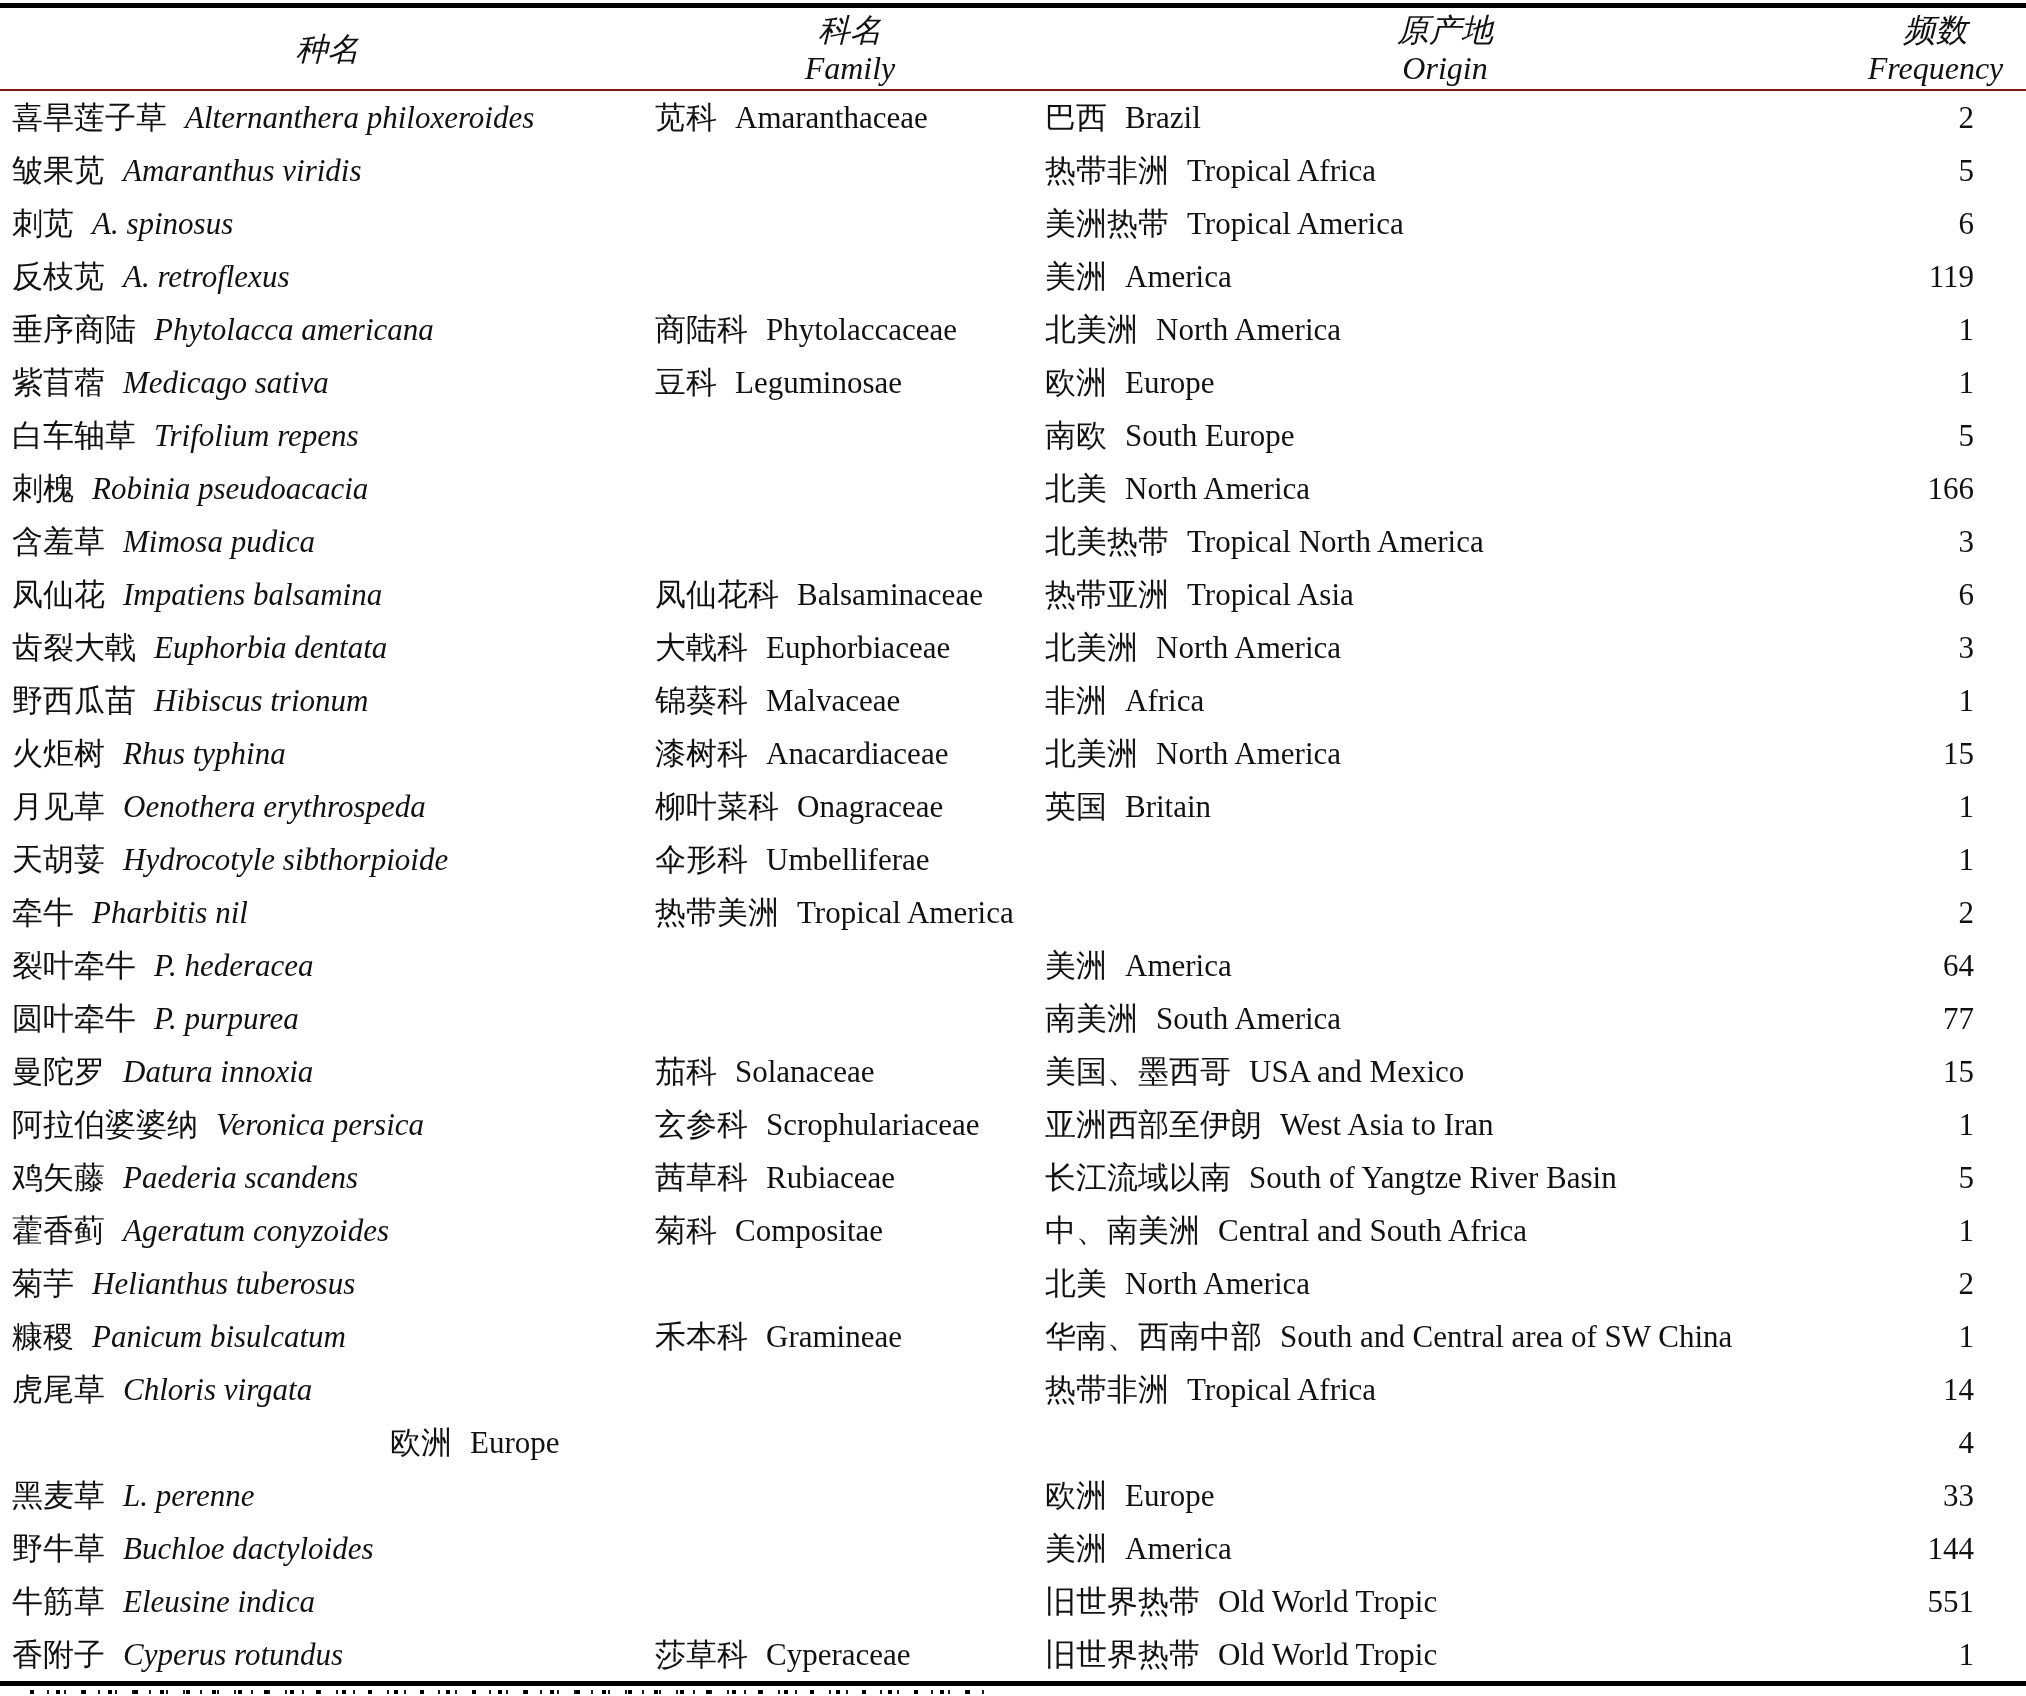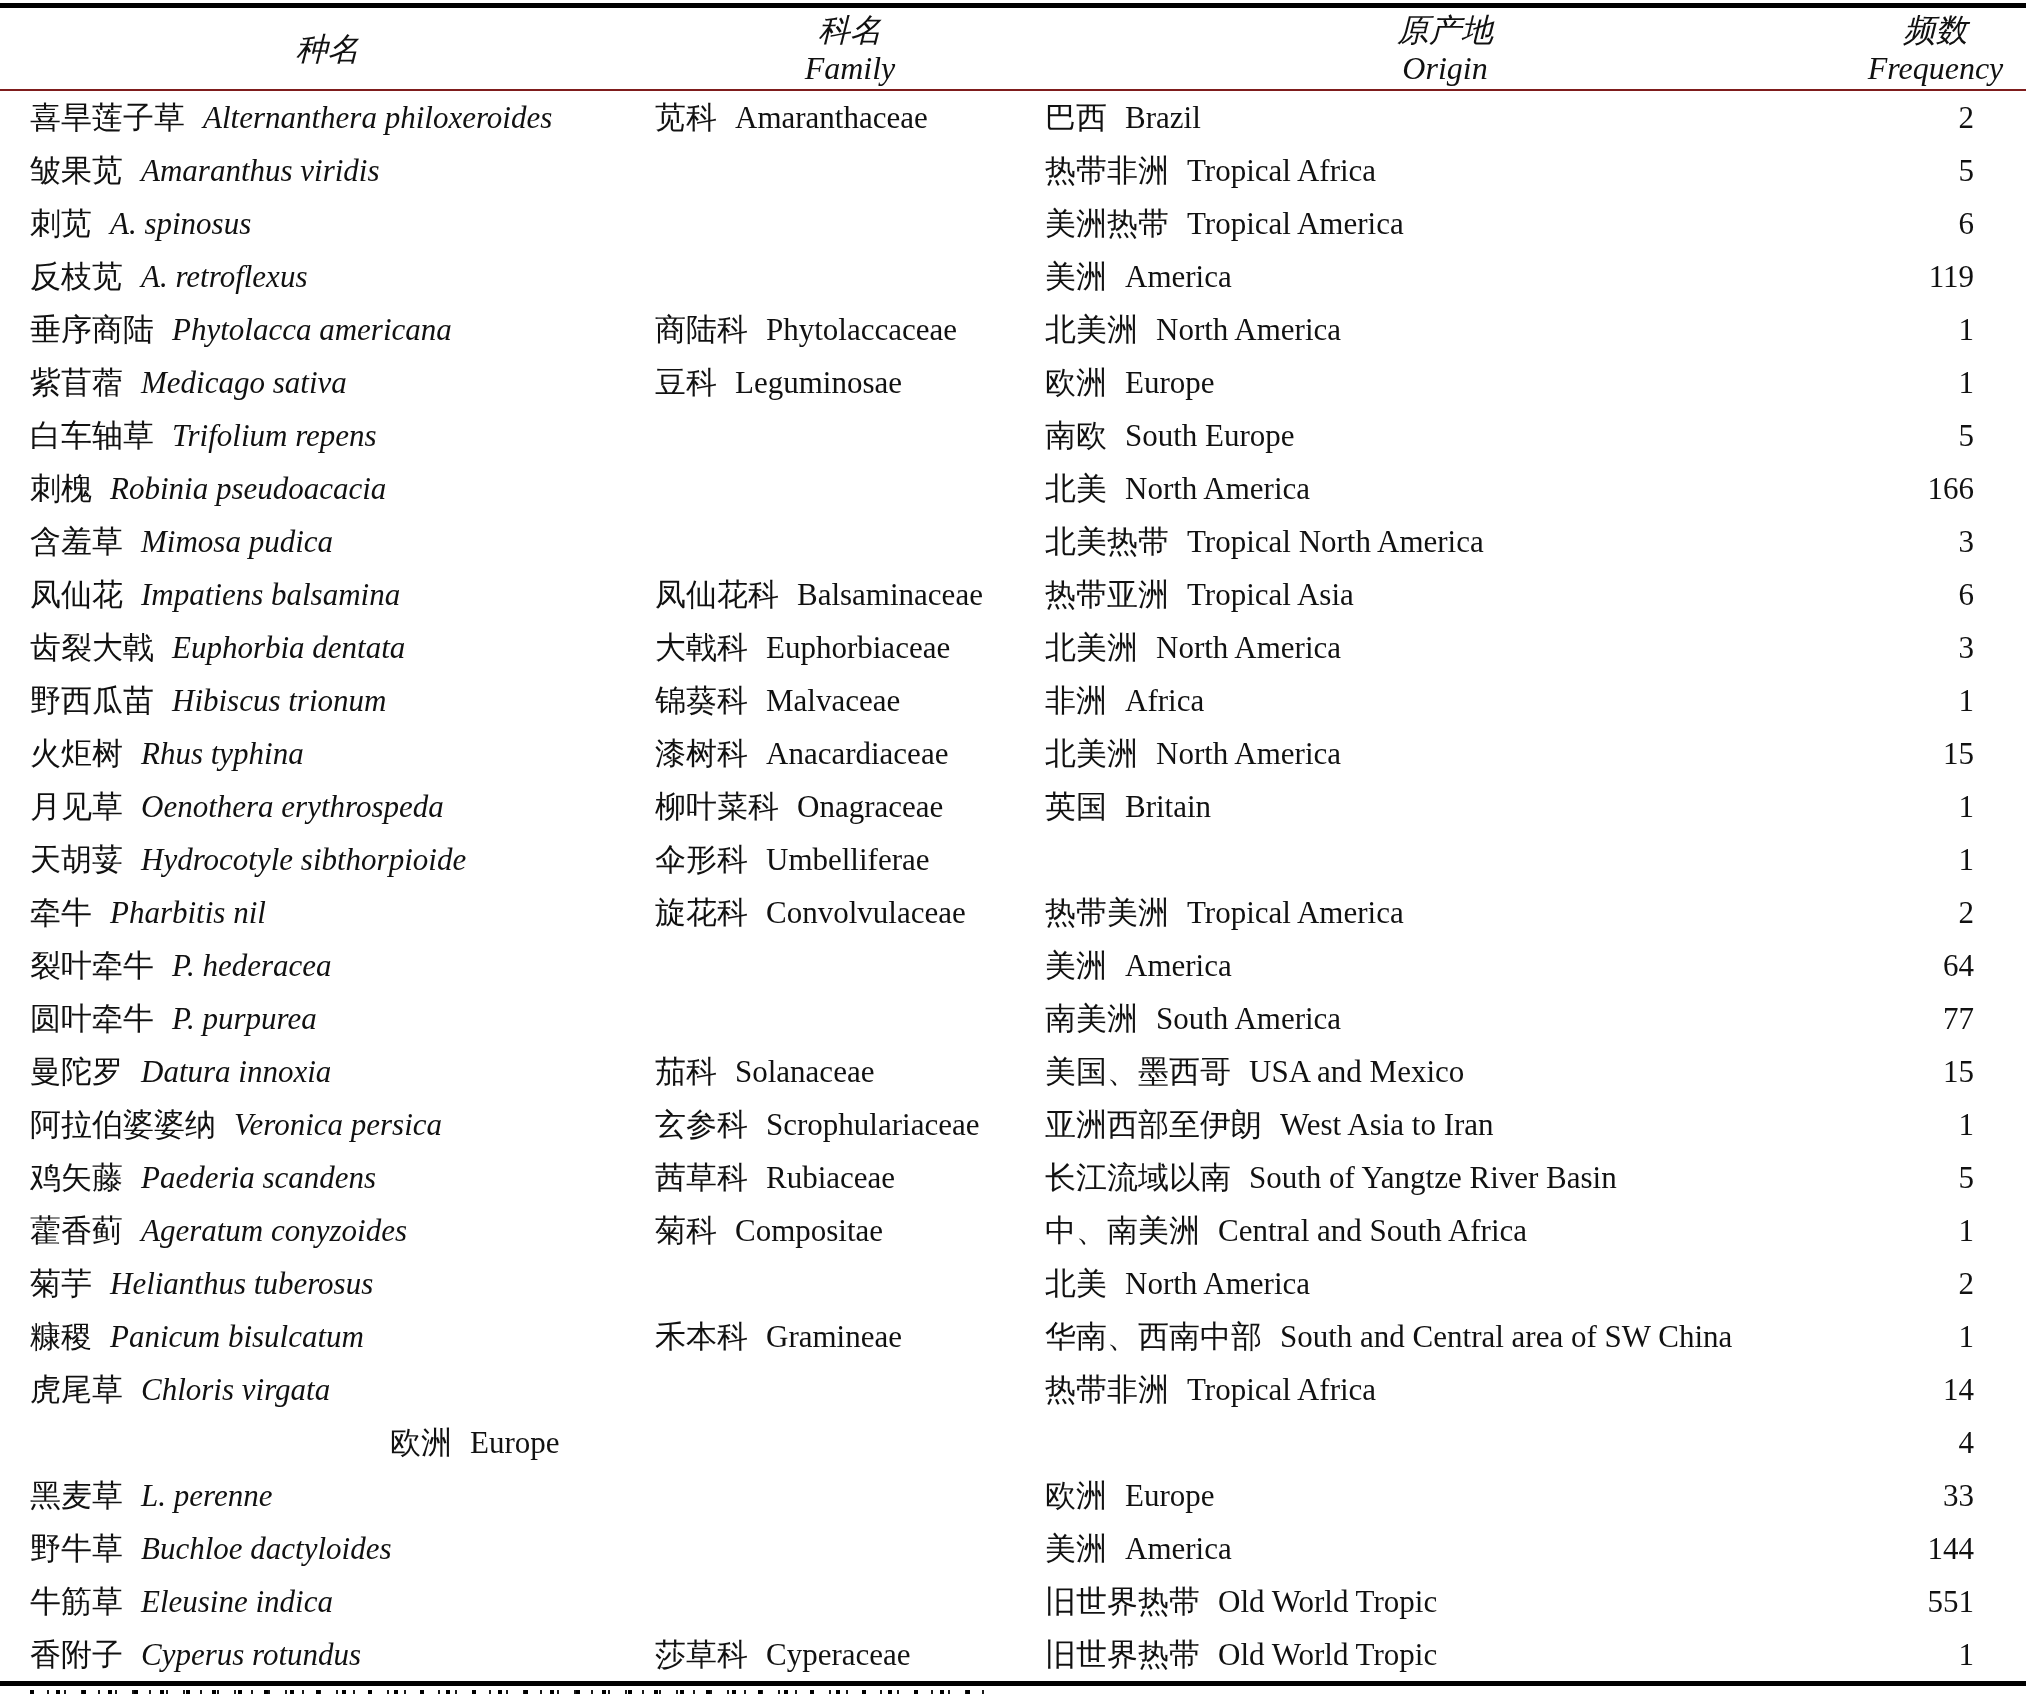--- a/index.html
+++ b/index.html
@@ -31,21 +31,21 @@
     align-items: center;
     font-style: italic;
   }
   .th {
     text-align: center;
     font-size: 32px;
     line-height: 38px;
   }
   .th-cn, .th-en { white-space: nowrap; }
   
-  .c1 { width: 655px; box-sizing: border-box; padding-left: 30px; }
+  .c1 { width: 655px; box-sizing: border-box; padding-left: 12px; }
   .c2 { width: 390px; box-sizing: border-box; }
   .c3 { width: 800px; box-sizing: border-box; }
   .c4 { flex: 1; box-sizing: border-box; }
   .th.c1 { padding-left: 0; }
   
   .tr {
     display: flex;
     height: 53px;
     line-height: 53px;
     font-size: 31px;
@@ -202,21 +202,20 @@
         </div>
 
         <div class="tr">
           <div class="td c1"><span class="cn">天胡荽</span><span class="latin">Hydrocotyle sibthorpioide</span></div>
           <div class="td c2"><span class="cn">伞形科</span><span class="gap">Umbelliferae</span></div>
           <div class="td c4">1</div>
         </div>
 
         <div class="tr">
           <div class="td c1"><span class="cn">牵牛</span><span class="latin">Pharbitis nil</span></div>
-          <div class="td c2"><span class="cn">旋花科</span><span class="gap">Convolvulaceae</span></div>
           <div class="td c3"><span class="cn">热带美洲</span><span class="gap">Tropical America</span></div>
           <div class="td c4">2</div>
         </div>
 
         <div class="tr">
           <div class="td c1"><span class="cn">裂叶牵牛</span><span class="latin">P. hederacea</span></div>
           <div class="td c2"><span class="cn"></span><span class="gap"></span></div>
           <div class="td c3"><span class="cn">美洲</span><span class="gap">America</span></div>
           <div class="td c4">64</div>
         </div>

